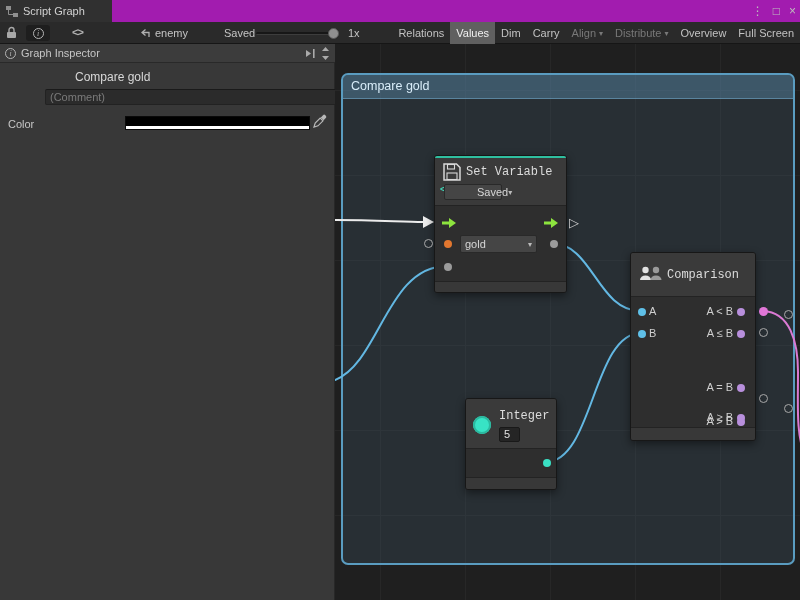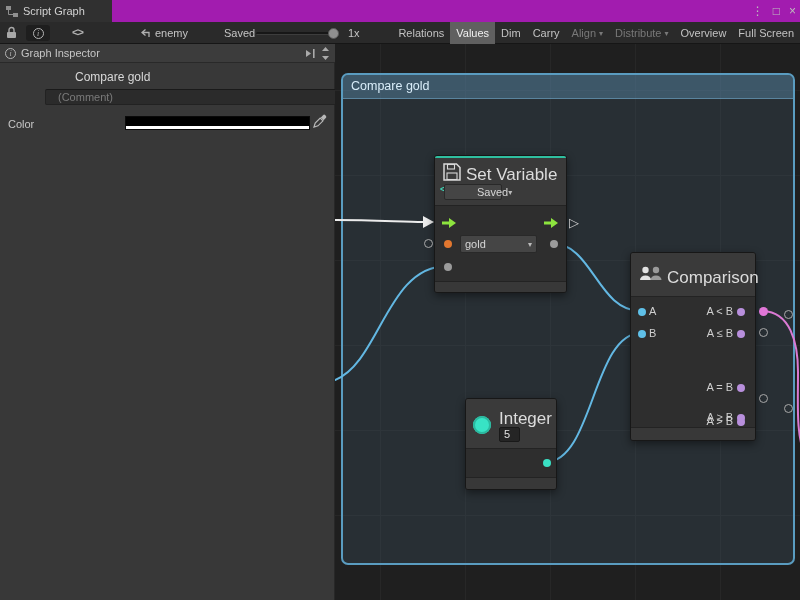--- a/index.html
+++ b/index.html
@@ -44,21 +44,21 @@
 
   
   .inspector { position:absolute; left:0; top:0; width:335px; height:556px; background:#383838;
     border-right:1px solid #282828; }
   .insp-header { position:absolute; left:0; top:0; width:335px; height:19px; background:#3c3c3c;
     border-bottom:1px solid #292929; display:flex; align-items:center; gap:5px; padding:0 5px; color:#c6c6c6; }
   .insp-header .spacer { flex:1; }
   .graph-title { position:absolute; left:75px; top:26px; font-size:12px; color:#d8d8d8; }
   .comment-input { position:absolute; left:45px; top:45px; width:338px; height:16px; background:#2b2b2b;
     border:1px solid #222; border-top-color:#1a1a1a; border-radius:2px; color:#cccccc; font-size:11px;
-    padding:0 12px; font-family:inherit; }
+    padding:0 4px; font-family:inherit; }
   .comment-input::placeholder { color:#7a7a7a; }
   .color-label { position:absolute; left:8px; top:74px; color:#c6c6c6; }
   .color-swatch { position:absolute; left:125px; top:72px; width:185px; height:14px; background:#000;
     border:1px solid #0a0a0a; }
   .alpha-bar { position:absolute; left:0; right:0; bottom:0; height:3px; background:#ffffff; }
   .eyedropper { position:absolute; left:313px; top:70px; }
 
   
   .graph { position:absolute; left:335px; top:0; width:465px; height:556px; background-color:#1f1f1f;
     background-image:
@@ -71,21 +71,21 @@
     border-radius:5px 5px 0 0; line-height:23px; padding-left:8px; font-size:12.5px; color:#d9edf9; }
   .wires { position:absolute; left:0; top:0; z-index:2; pointer-events:none; }
 
   
   .node { position:absolute; z-index:3; background:#2e2e2e; border:1px solid #171717; border-radius:3px;
     box-shadow:0 3px 8px rgba(0,0,0,0.45); }
   .node-header { position:absolute; left:0; top:0; right:0; background:#3a3a3a; border-bottom:1px solid #232323;
     border-radius:2px 2px 0 0; }
   .node-footer { position:absolute; left:0; right:0; bottom:0; background:#383838; border-top:1px solid #232323;
     border-radius:0 0 2px 2px; }
-  .node-title { position:absolute; font-size:17px; color:#dcdcdc; white-space:nowrap; }
+  .node-title { position:absolute; font-size:12px; color:#dcdcdc; white-space:nowrap;font-family:Liberation Mono, monospace; }
   .dot { position:absolute; width:8px; height:8px; border-radius:50%; }
   .dot.blue   { background:#5fc0e8; }
   .dot.purple { background:#b88fdc; }
   .dot.orange { background:#e2772f; }
   .dot.gray   { background:#9b9b9b; }
   .dot.teal   { background:#3ae0c4; }
   .dd { position:absolute; background:#454545; border:1px solid #292929; border-radius:2px;
     display:flex; align-items:center; padding:0 4px; color:#d6d6d6; }
   .dd .caret { margin-left:auto; font-size:8px; color:#bbbbbb; }
 

